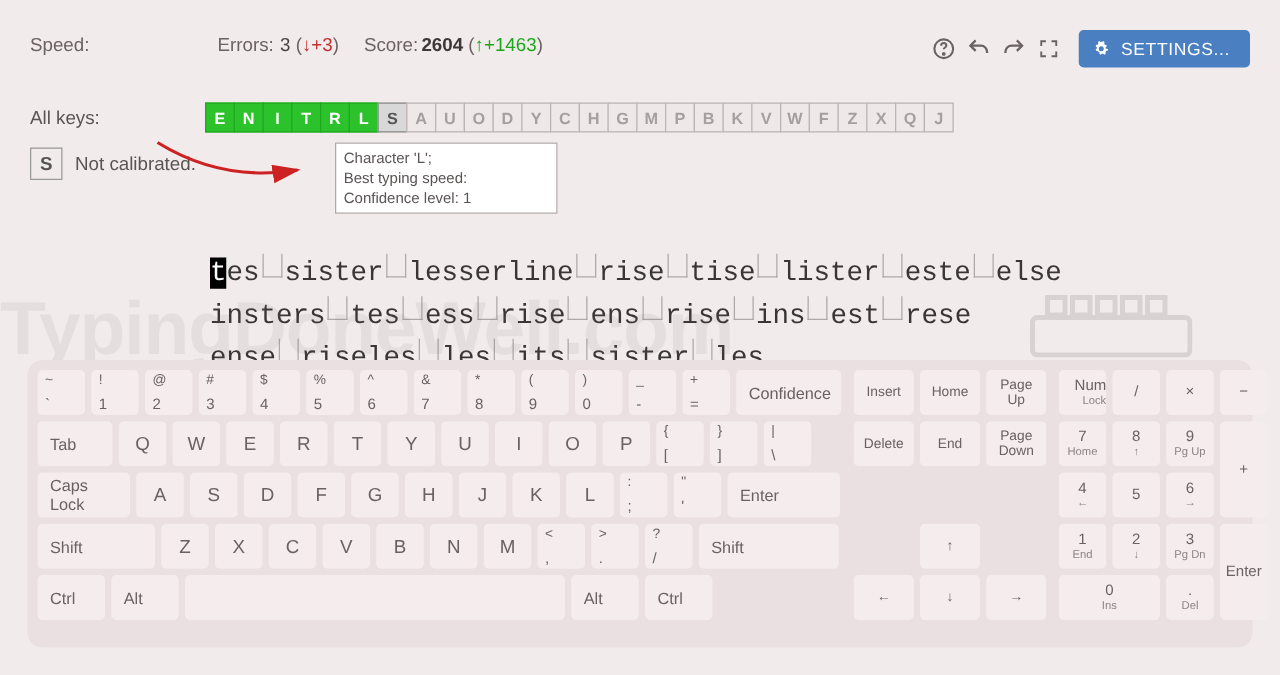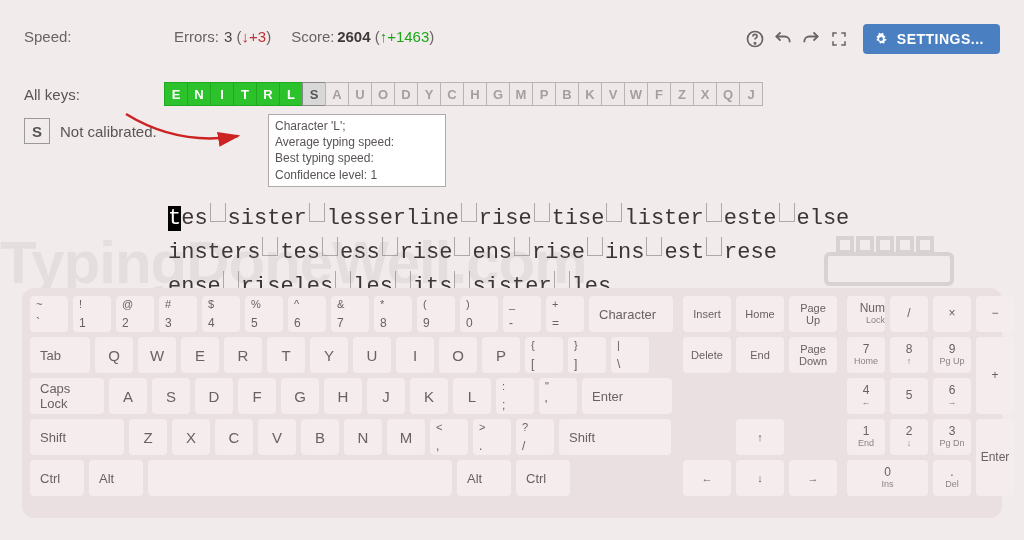--- a/index.html
+++ b/index.html
@@ -10,21 +10,21 @@
   .lbl-speed{width:150px}
   .lbl-errors{width:50px}
   .errval{color:#4a4343;font-weight:500}
   .errdelta{color:#c03030}
   .gap1{width:20px}
   .lbl-score{width:46px}
   .scoreval{font-weight:600;color:#3e3838}
   .scoredelta{color:#1aa81a}
   .tools{position:absolute;right:0;top:-4px;display:flex;align-items:center}
   .ticon{width:28px;height:28px;display:flex;align-items:center;justify-content:center;color:#6b6262;cursor:pointer}
-  .btn-settings{background:#4a7fc1;color:#fff;border-radius:4px;height:30px;padding:0 16px 0 10px;display:flex;align-items:center;font-size:14px;font-weight:700;letter-spacing:0.5px;margin-left:10px;cursor:pointer}
+  .btn-settings{background:#4a7fc1;color:#fff;border-radius:4px;height:30px;padding:0 16px 0 10px;display:flex;align-items:center;font-size:14px;font-weight:400;letter-spacing:0.5px;margin-left:10px;cursor:pointer}
   .btn-settings .gear{margin-right:8px;display:inline-flex}
   
   .row2{display:flex;align-items:center;margin-top:28px;font-size:15px}
   .lbl-allkeys{width:140px}
   .keychips{display:flex}
   .chip{width:22px;height:22px;border:1px solid #b9b3b3;margin-right:-1px;display:flex;align-items:center;justify-content:center;font-size:13px;font-weight:600;color:#a59f9f;background:#efe8e9}
   .chip.done{background:#2cc22c;color:#fff;border-color:#1ea91e}
   .chip.current{background:#d8d8d8;color:#555;border-color:#888}
   
   .row3{display:flex;align-items:center;margin-top:12px;font-size:15px;position:relative}
@@ -141,21 +141,20 @@
         <div class="chip">Q</div>
         <div class="chip">J</div>
       </div>
   </div>
 
   <div class="row3">
     <span class="curchip">S</span>
     <span>Not calibrated.</span>
     <div class="tooltip">
       <div>Character 'L';</div>
-      <div>Average typing speed:</div>
       <div>Best typing speed:</div>
       <div>Confidence level: 1</div>
     </div>
   </div>
 
   <svg class="arrow" width="140" height="60">
     <defs>
         <marker id="ah" markerWidth="10" markerHeight="10" refX="8" refY="3" orient="auto">
           <path d="M0,0 L9,3 L0,6 Z" fill="#c22"></path>
         </marker>
@@ -227,21 +226,21 @@
             <span>0</span>
           </div>
           <div class="key dual" style="width: 38px;">
             <span>_</span>
             <span>-</span>
           </div>
           <div class="key dual" style="width: 38px;">
             <span>+</span>
             <span>=</span>
           </div>
-          <div class="key word" style="width: 84px;">Character</div>
+          <div class="key word" style="width: 84px;">Confidence</div>
         </div>
         <div class="krow">
           <div class="key word" style="width: 60px;">Tab</div>
           <div class="key mid" style="width: 38px;">Q</div>
           <div class="key mid" style="width: 38px;">W</div>
           <div class="key mid" style="width: 38px;">E</div>
           <div class="key mid" style="width: 38px;">R</div>
           <div class="key mid" style="width: 38px;">T</div>
           <div class="key mid" style="width: 38px;">Y</div>
           <div class="key mid" style="width: 38px;">U</div>

